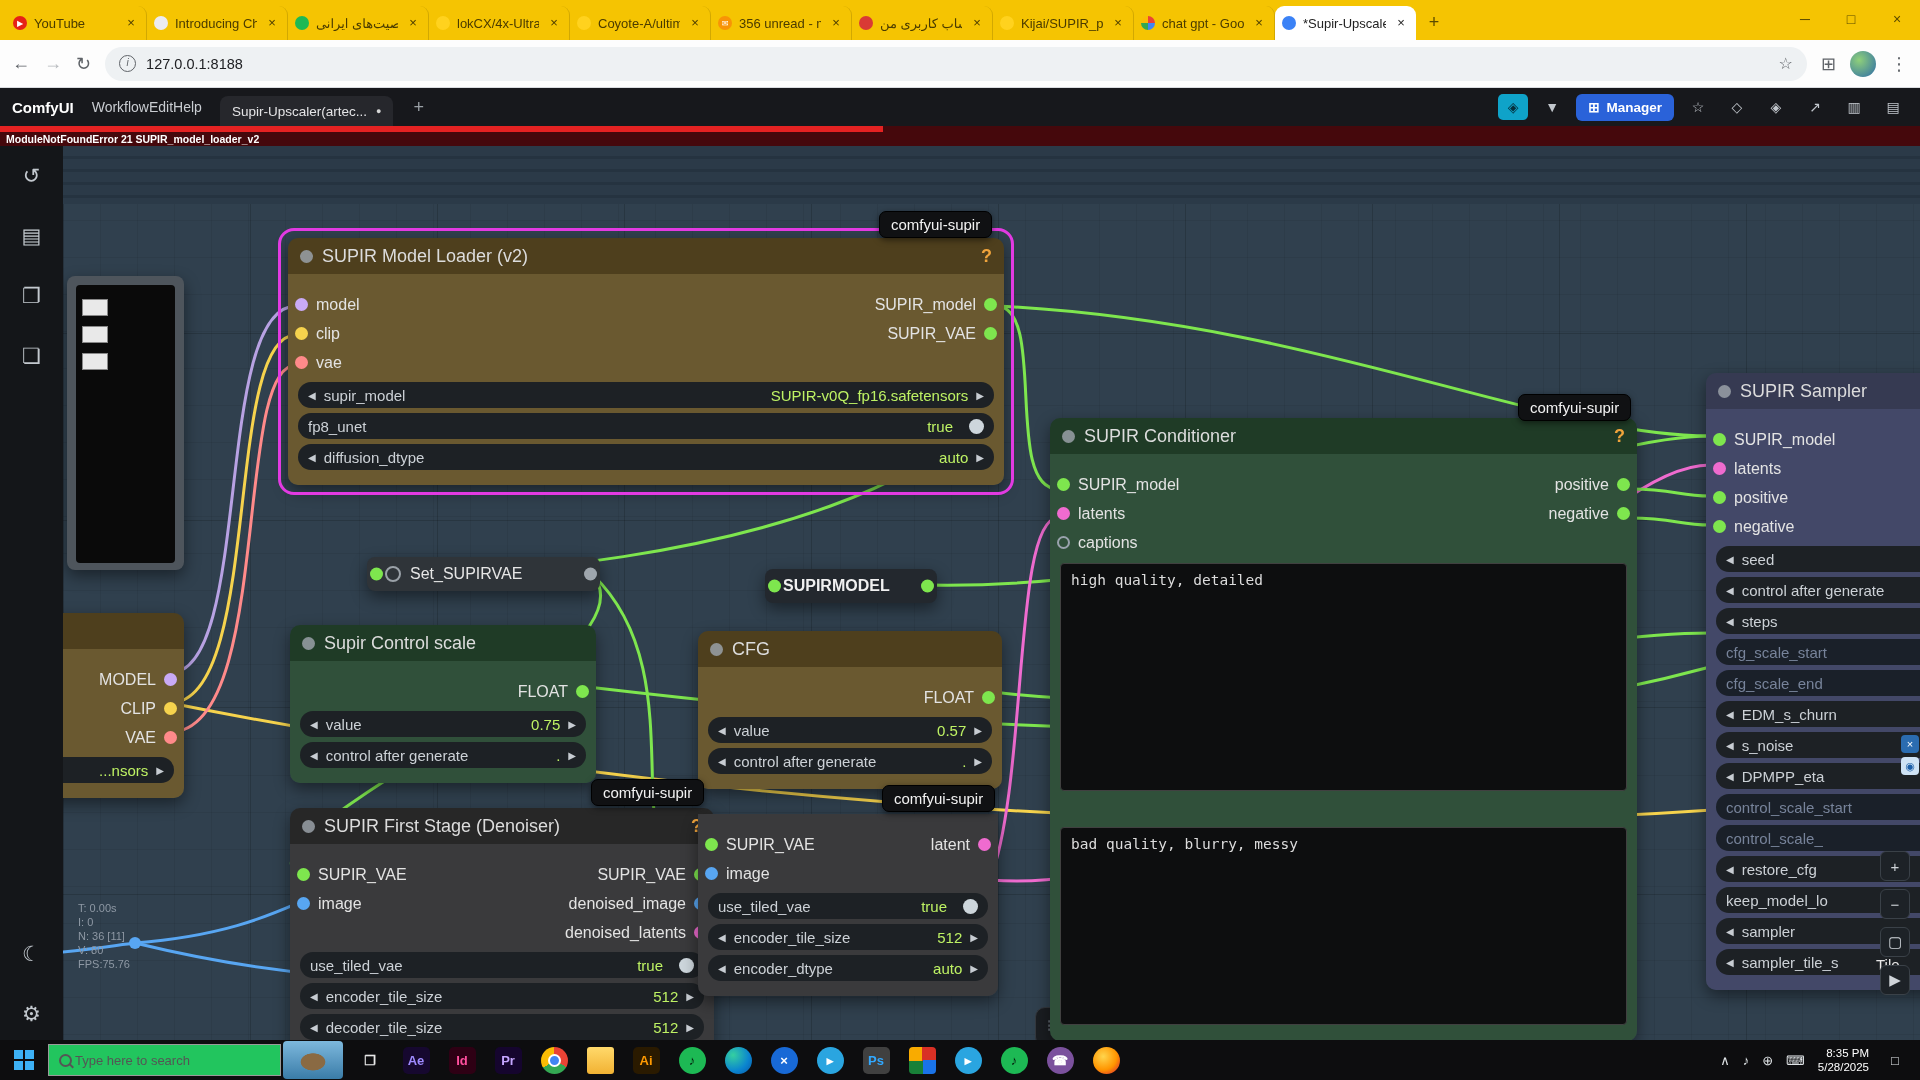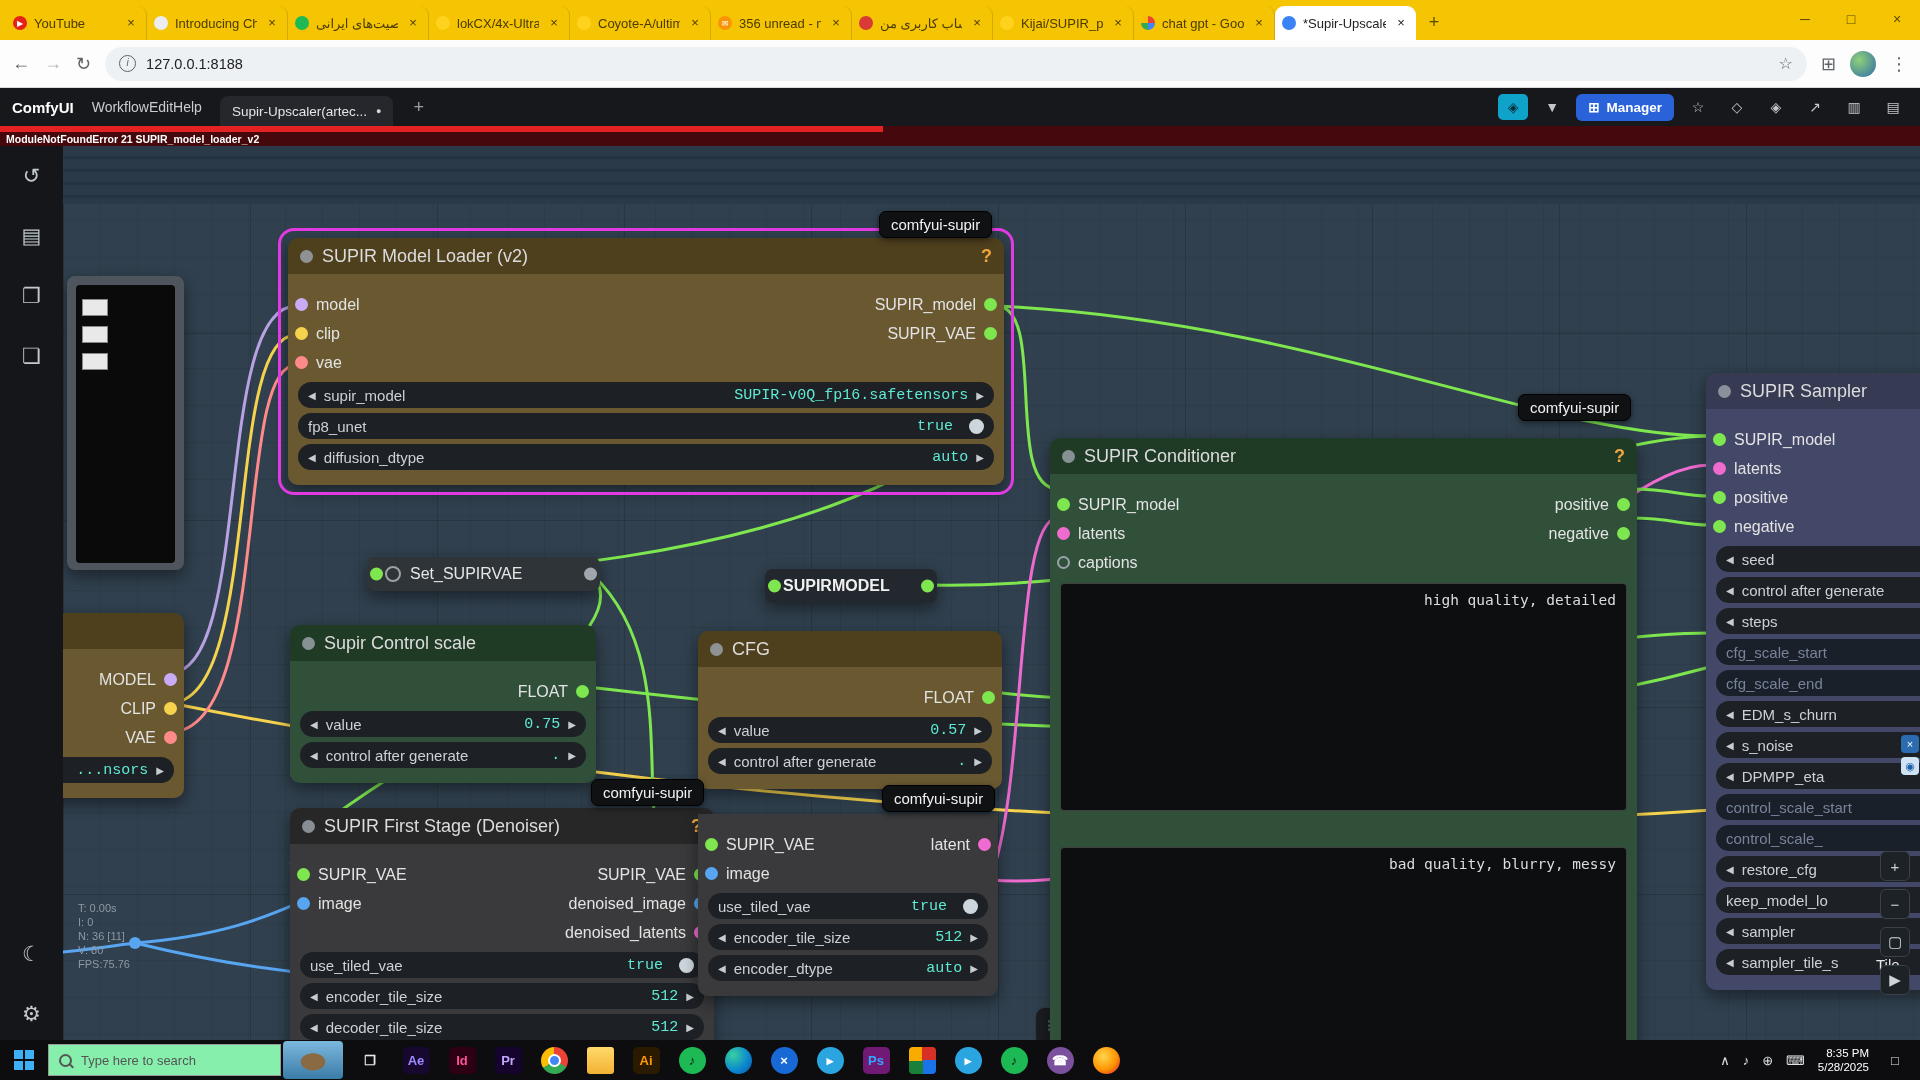--- a/index.html
+++ b/index.html
@@ -94,21 +94,21 @@
   .n-ports{display:flex;justify-content:space-between;padding-top:16px;}
   .p-col{flex:1;min-width:0;}
   .prow{display:flex;align-items:center;height:29px;font-size:16px;color:#e3e3e3;padding:0 4px;}
   .p-col.out .prow{justify-content:flex-end;}
   .dot{width:13px;height:13px;border-radius:50%;flex:none;margin:0 8px 0 3px;}
   .p-col.out .dot{margin:0 3px 0 8px;}
   .ringdot{background:transparent;border:2.5px solid #9aa3ad;box-sizing:border-box;}
   .widget{height:26px;background:#1d2125;border-radius:13px;margin:5px 10px;display:flex;
     align-items:center;padding:0 10px;font-size:15px;color:#ccd1d6;gap:8px;}
   .widget .arrow{font-size:10px;color:#c7ccd2;flex:none;}
-  .w-value{margin-left:auto;color:#5eead4;white-space:nowrap;font-family:Liberation Mono, monospace;}
+  .w-value{margin-left:auto;color:#bef264;white-space:nowrap;}
   .circ{width:15px;height:15px;border-radius:50%;margin-left:8px;box-sizing:border-box;flex:none;}
   .circ.on{background:#cdd6dc;}
   .circ.off{background:#2a2e33;border:2px solid #565c63;}
   .widget.disabled{color:#77839a;background:#1a2029;}
   .textarea{background:#0d0e0f;border:1px solid #404040;border-radius:4px;margin:6px 10px;
     color:#dcdcdc;font-family:"DejaVu Sans Mono",monospace;font-size:14.5px;padding:8px 10px;
     white-space:pre-wrap;overflow:hidden;}
   .node.collapsed{height:34px;display:flex;align-items:center;gap:9px;background:#2f3439;
     border-radius:8px;padding:0 18px;font-size:16px;box-sizing:border-box;}
   .node.collapsed .ring{width:12px;height:12px;border:2px solid #9aa1a8;border-radius:50%;flex:none;}
@@ -145,22 +145,22 @@
     display:flex;align-items:center;justify-content:center;}
   .mini.m0{background:#2b6cb0;color:#fff;}
   .mini.m1{background:#cfe3f5;color:#1d5fa8;}
 
   
   .taskbar{position:absolute;left:0;bottom:0;right:0;height:40px;background:#0d0d0f;
     display:flex;align-items:center;color:#e8e8e8;}
   .start{width:48px;height:40px;display:flex;align-items:center;justify-content:center;flex:none;}
   .win{display:grid;grid-template-columns:9px 9px;grid-gap:2px;}
   .win span{width:9px;height:9px;background:#3db1f5;}
-  .tb-search{width:233px;height:32px;background:#86efac;border:1px solid #9a9a9a;display:flex;
-    align-items:center;gap:9px;padding:0 10px;box-sizing:border-box;color:#555;font-size:13px;flex:none;}
+  .tb-search{width:233px;height:32px;background:#22c55e;border:1px solid #9a9a9a;display:flex;
+    align-items:center;gap:3px;padding:0 10px;box-sizing:border-box;color:#555;font-size:13px;flex:none;}
   .mag{width:9px;height:9px;border:2px solid #555;border-radius:50%;position:relative;flex:none;}
   .mag::after{content:"";position:absolute;width:5px;height:2px;background:#555;
     transform:rotate(45deg);left:8px;top:9px;}
   .tb-widget{width:60px;height:38px;border-radius:4px;margin:0 4px 0 2px;flex:none;
     background:radial-gradient(ellipse at 50% 55%,#8a6a43 0 28%,transparent 30%),
     linear-gradient(#7db8dd,#3a7ca8);}
   .tb-icons{display:flex;align-items:center;height:40px;}
   .tb-item{width:46px;height:40px;display:flex;align-items:center;justify-content:center;flex:none;}
   .tb-ic{width:27px;height:27px;display:flex;align-items:center;justify-content:center;
     font-size:13px;font-weight:700;border-radius:5px;box-sizing:border-box;position:relative;}
@@ -506,21 +506,21 @@
               <span class="arrow">▶</span>
             </div>
             <div class="widget combo">
               <span class="arrow">◀</span>
               <span class="w-label">control after generate</span>
               <span class="w-value">.</span>
               <span class="arrow">▶</span>
             </div>
           </div>
         </div>
-        <div class="node green" style="left: 987px; top: 292px; width: 587px; text-align: right;">
+        <div class="node green" style="left: 987px; top: 272px; width: 587px;">
           <div class="n-head">
             <span class="h-dot"></span>
             <span class="h-title">SUPIR Conditioner</span>
             <span class="h-help">?</span>
           </div>
           <div class="n-body">
             <div class="n-ports">
               <div class="p-col in">
                 <div class="prow">
                   <span class="dot" style="background: rgb(126, 230, 78);"></span>
@@ -786,21 +786,21 @@
         <div class="tb-item">
           <span class="tb-ic edge"></span>
         </div>
         <div class="tb-item">
           <span class="tb-ic circle" style="background: rgb(24, 105, 214); color: rgb(255, 255, 255);">×</span>
         </div>
         <div class="tb-item">
           <span class="tb-ic circle" style="background: rgb(42, 165, 224); color: rgb(255, 255, 255);">▸</span>
         </div>
         <div class="tb-item">
-          <span class="tb-ic " style="background: #701a75; color: rgb(49, 168, 255);">Ps</span>
+          <span class="tb-ic " style="background: #404040; color: rgb(49, 168, 255);">Ps</span>
         </div>
         <div class="tb-item">
           <span class="tb-ic mosaic"></span>
         </div>
         <div class="tb-item">
           <span class="tb-ic circle" style="background: rgb(42, 165, 224); color: rgb(255, 255, 255);">▸</span>
         </div>
         <div class="tb-item">
           <span class="tb-ic circle" style="background: rgb(29, 185, 84); color: rgb(6, 36, 15);">♪</span>
         </div>

